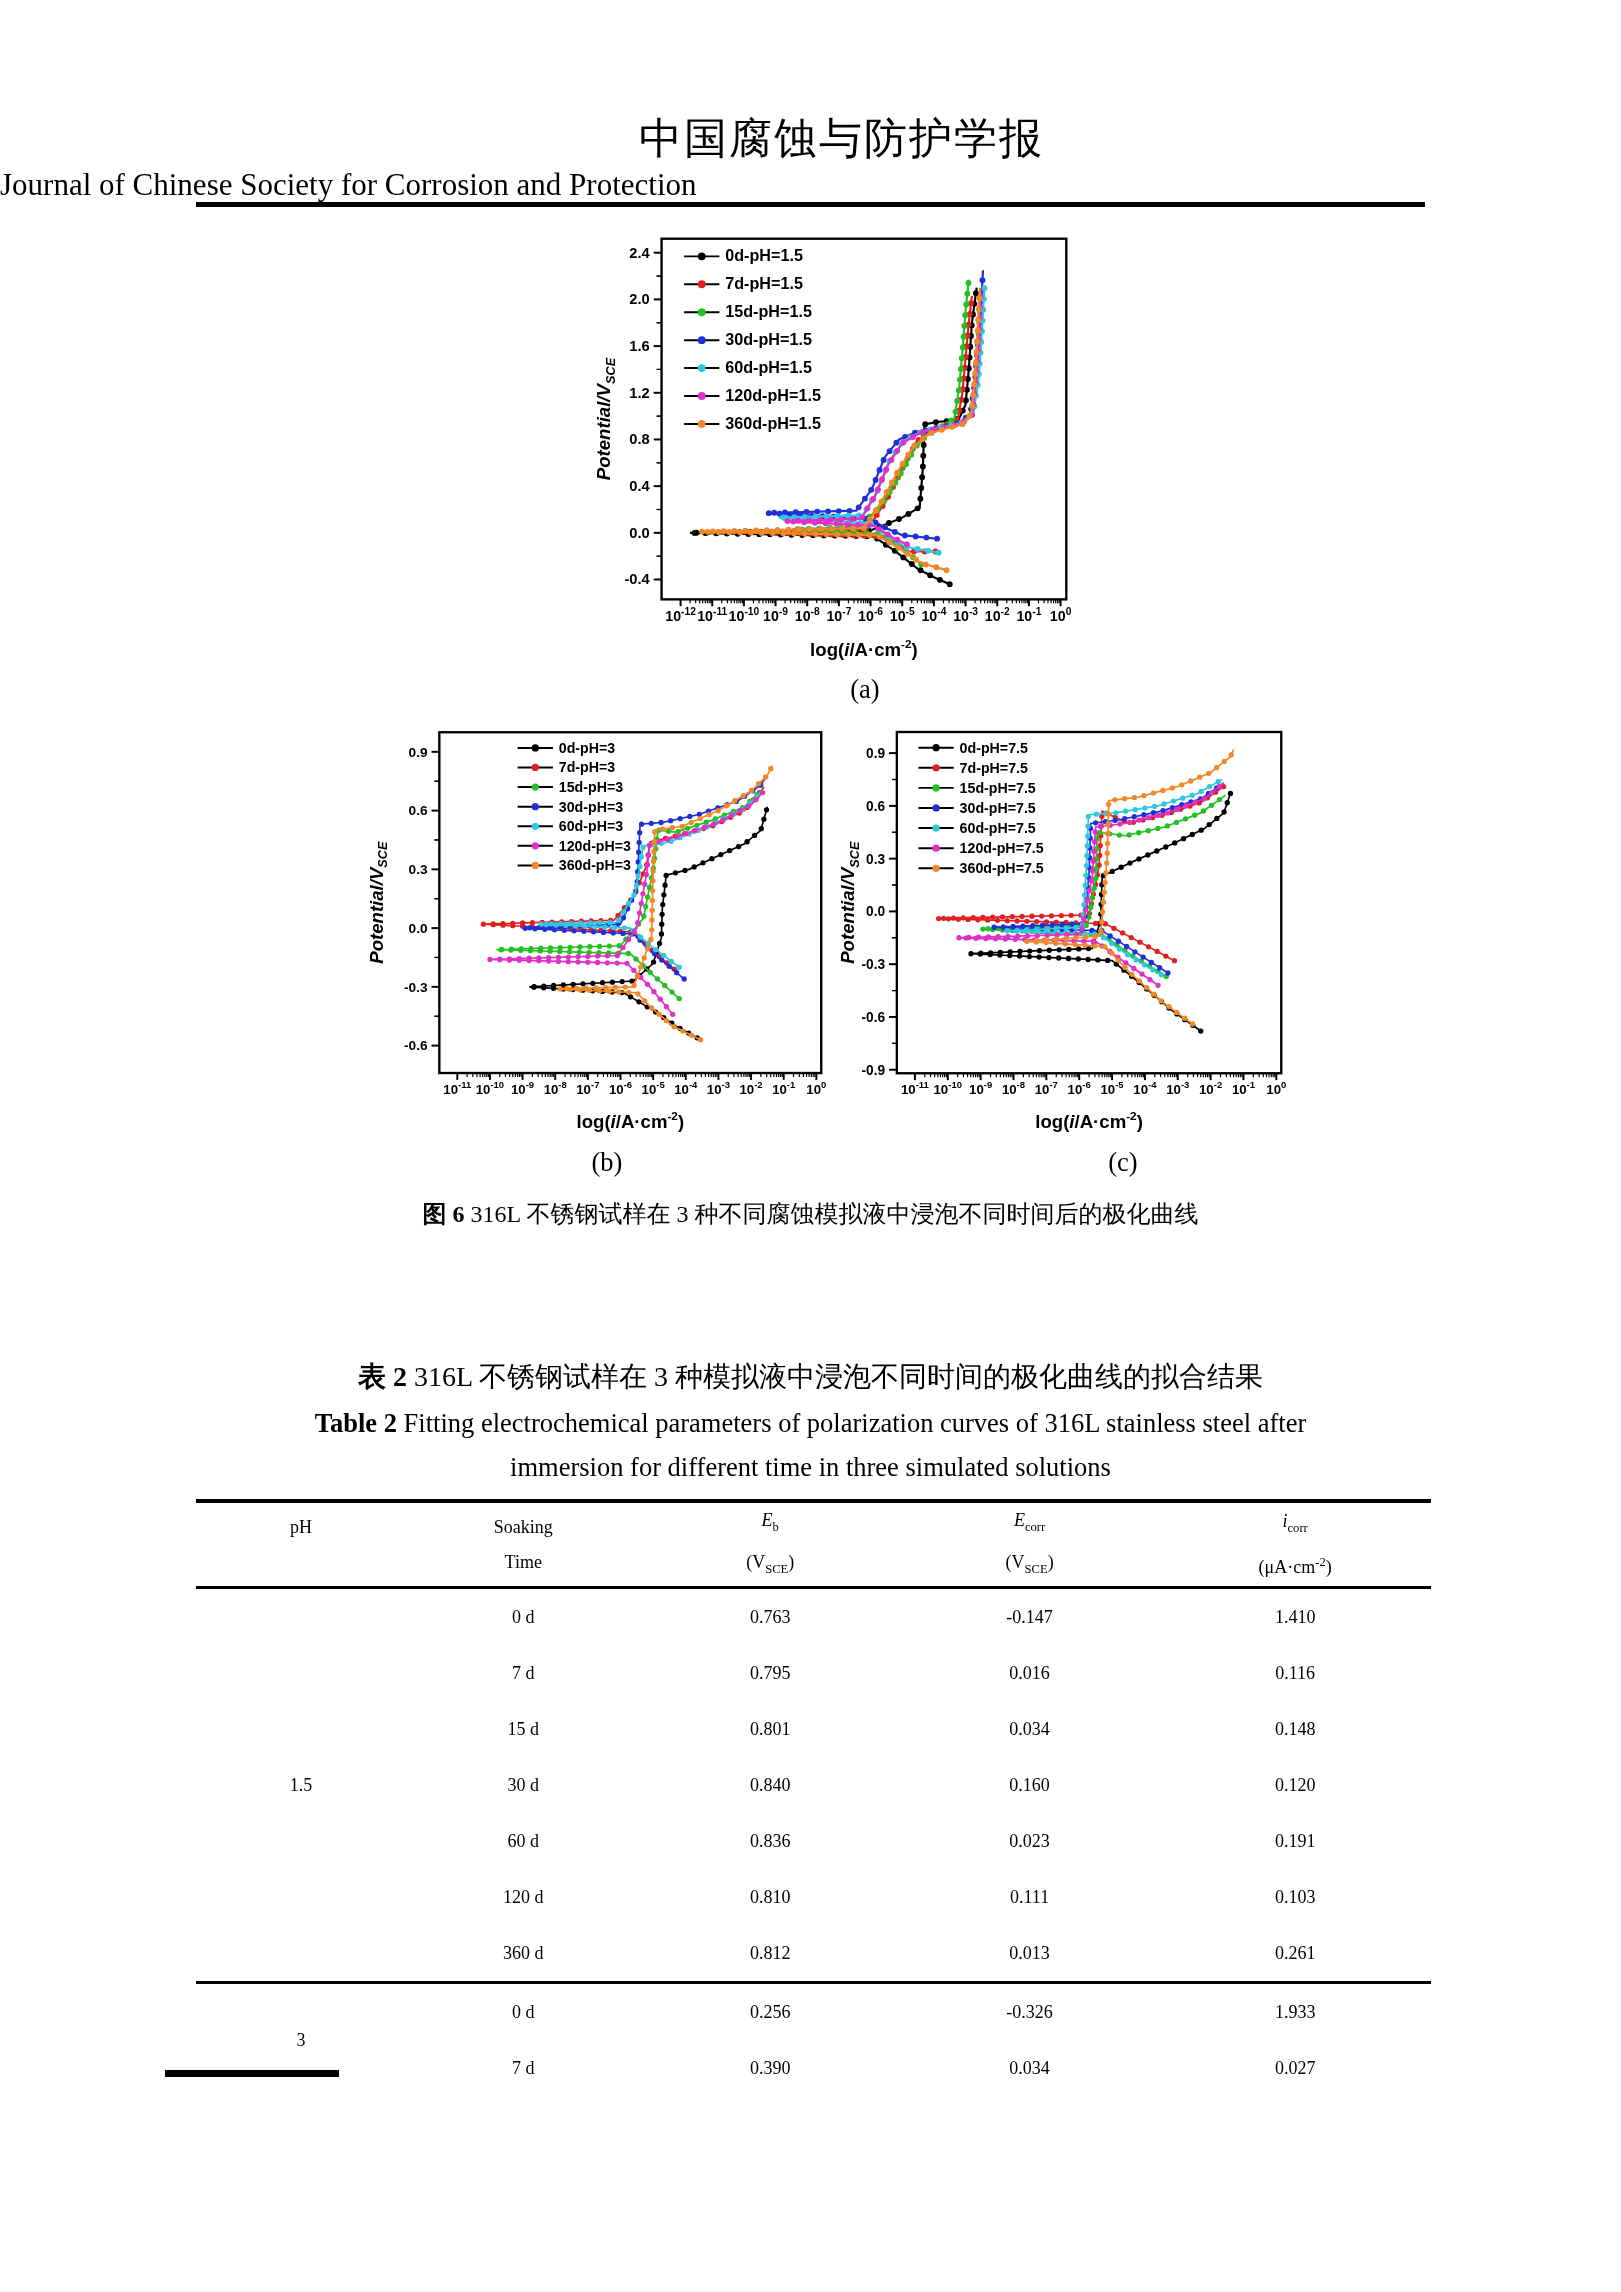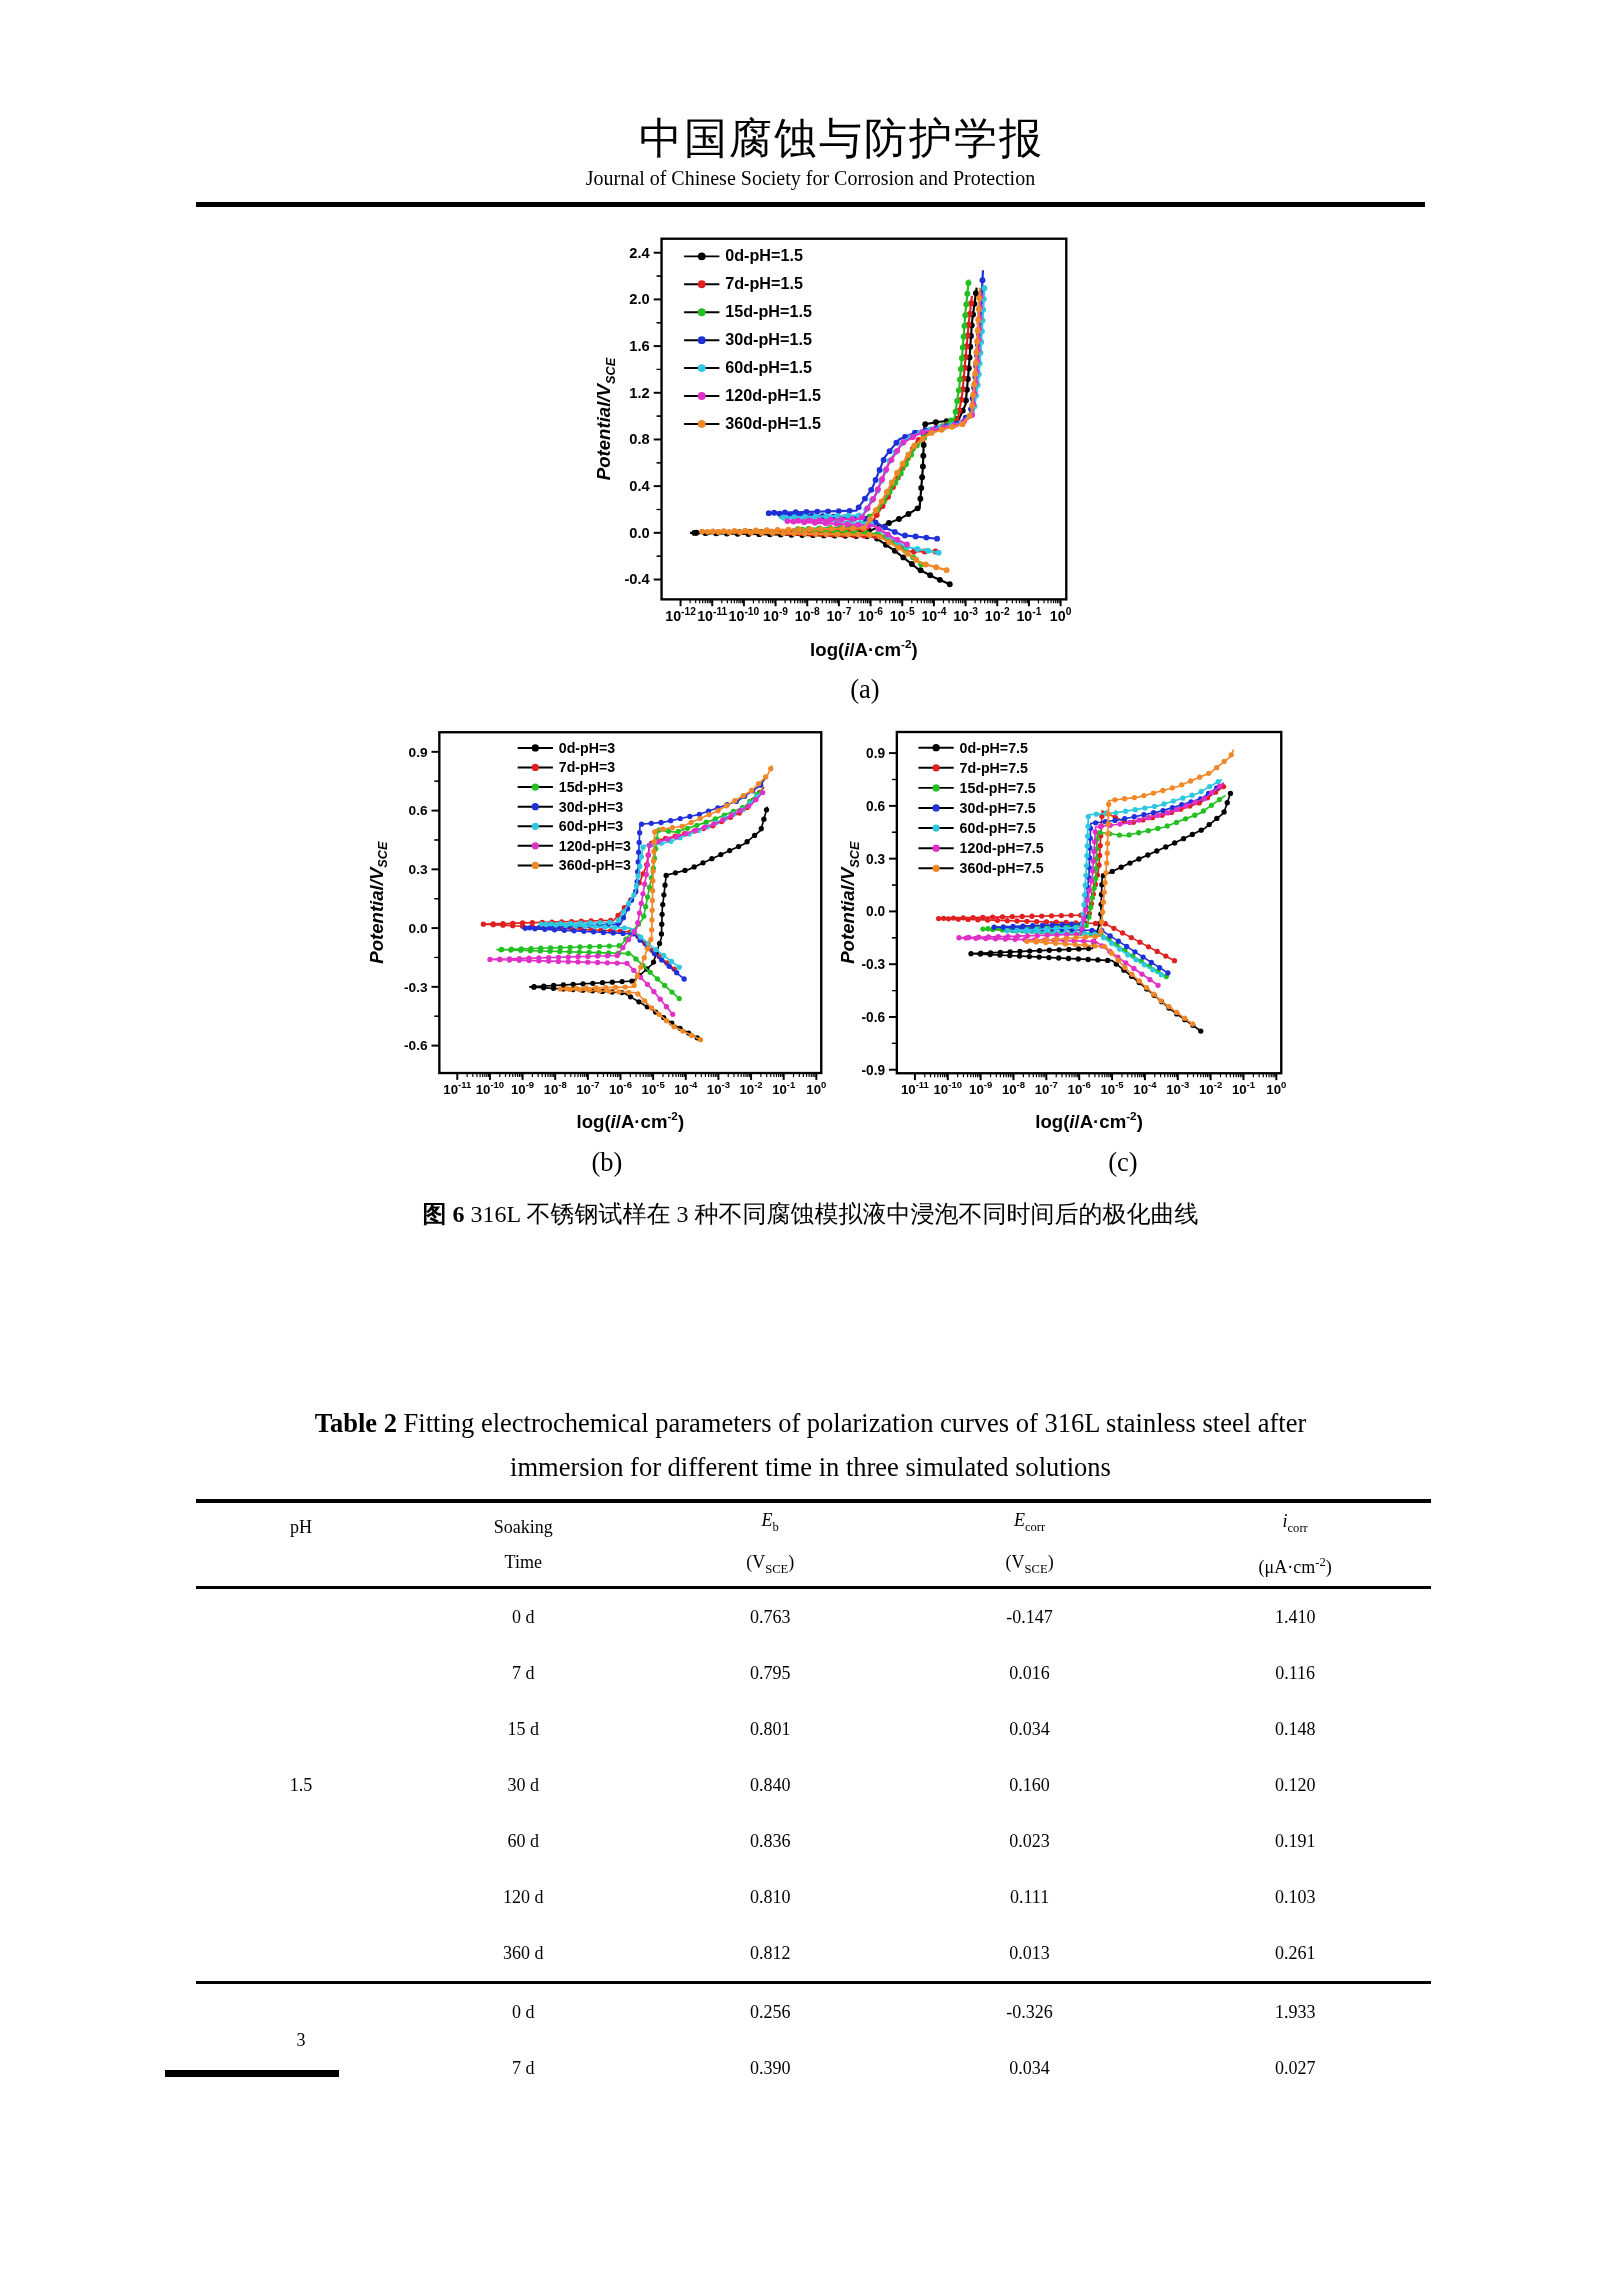--- a/index.html
+++ b/index.html
@@ -2,21 +2,21 @@
 <html><head>
 <meta charset="utf-8">
 <style>
   html,body{margin:0;padding:0;background:#888;}
   .page{
     position:relative;width:1621px;height:2293px;background:#ffffff;
     font-family:"Liberation Serif", serif;color:#000;overflow:hidden;
   }
   .title-zh{position:absolute;top:110px;left:0;width:100%;text-align:center;
     font-size:43px;letter-spacing:2px;font-family:"Liberation Serif",serif;margin-left:31px;}
-  .title-en{position:absolute;top:167px;left:0;width:100%;text-align:center;font-size:20px;}
+  .title-en{position:absolute;top:167px;left:0;width:100%;font-size:31px;}
   .header-rule{position:absolute;top:202px;left:196px;width:1229px;height:4.9px;background:#000;}
   .chart-box{position:absolute;}
   svg text{font-family:"Liberation Sans", sans-serif;}
   .panel-label{position:absolute;font-size:26.5px;text-align:center;width:118px;}
   .cap{position:absolute;left:0;width:100%;text-align:center;font-size:26.5px;}
   .cap b{font-weight:bold;}
   table.results{
     position:absolute;left:196px;top:1499px;width:1235px;border-collapse:collapse;
     font-size:18px;
   }
@@ -1738,20 +1738,21 @@
         <text x="126" y="196" font-size="14.5" font-weight="bold" fill="#000">360d-pH=7.5</text>
         <text transform="translate(18,226) rotate(-90)" text-anchor="middle" font-size="19" font-weight="bold" font-style="italic" fill="#000">Potential/V<tspan dy="5" font-size="13">SCE</tspan></text>
         <text x="258" y="456" text-anchor="middle" font-size="19" font-weight="bold" fill="#000">log(<tspan font-style="italic">i</tspan><tspan>/A·cm</tspan><tspan dy="-8" font-size="12">-2</tspan><tspan dy="8">)</tspan></text>
       </svg>
   </div>
   <div class="panel-label" style="left:548px;top:1147px;">(b)</div>
   <div class="panel-label" style="left:1064px;top:1147px;">(c)</div>
 
   <div class="cap" style="top:1198px;font-size:24px;"><b>图 6</b><span> 316L 不锈钢试样在 3 种不同腐蚀模拟液中浸泡不同时间后的极化曲线</span></div>
 
+  <div class="cap" style="top:1358px;font-size:28px;"><b>表 2</b><span> 316L 不锈钢试样在 3 种模拟液中浸泡不同时间的极化曲线的拟合结果</span></div>
   <div class="cap" style="top:1408px;"><b>Table 2</b><span> Fitting electrochemical parameters of polarization curves of 316L stainless steel after</span></div>
   <div class="cap" style="top:1452px;">immersion for different time in three simulated solutions</div>
 
   <table class="results">
     <colgroup>
       <col style="width:17%">
         <col style="width:19%">
         <col style="width:21%">
         <col style="width:21%">
         <col style="width:22%">

